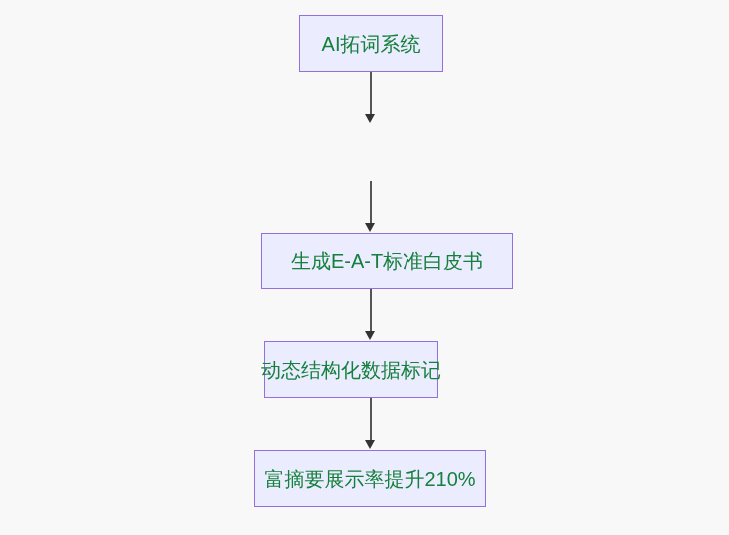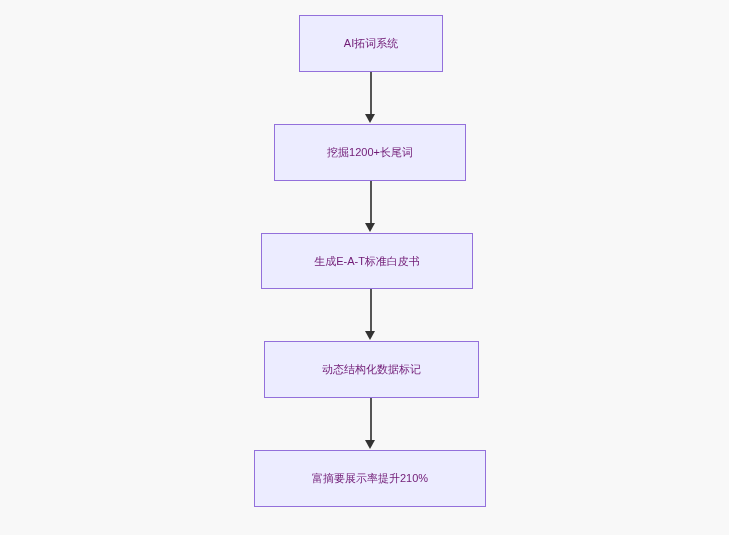--- a/index.html
+++ b/index.html
@@ -15,30 +15,30 @@
     overflow: hidden;
   }
   .node {
     position: absolute;
     box-sizing: border-box;
     background: #ececff;
     border: 1px solid #9370db;
     display: flex;
     align-items: center;
     justify-content: center;
-    color: #701a75;
-    font-size: 11px;
+    color: #15803d;
+    font-size: 20px;
     line-height: 1;
     white-space: nowrap;
     text-align: center;
   }
   .node-1 { left: 299px; top: 15px;  width: 144px; height: 57px; }
   .node-2 { left: 274px; top: 124px; width: 192px; height: 57px; }
-  .node-3 { left: 261px; top: 233px; width: 212px; height: 56px; }
-  .node-4 { left: 264px; top: 341px; width: 215px; height: 57px; }
+  .node-3 { left: 261px; top: 233px; width: 252px; height: 56px; }
+  .node-4 { left: 264px; top: 341px; width: 174px; height: 57px; }
   .node-5 { left: 254px; top: 450px; width: 232px; height: 57px; text-align: center; }
 
   .edge {
     position: absolute;
     left: 361px;
     width: 19px;
   }
   .edge-1 { top: 72px;  height: 51px; }
   .edge-2 { top: 181px; height: 51px; }
   .edge-3 { top: 289px; height: 51px; }
@@ -69,23 +69,20 @@
 
   <div class="node node-1">
     <span>AI拓词系统</span>
   </div>
 
   <div class="edge edge-1">
     <div class="edge-line"></div>
     <div class="edge-head"></div>
   </div>
 
-  <div class="node node-2">
-    <span>挖掘1200+长尾词</span>
-  </div>
 
   <div class="edge edge-2">
     <div class="edge-line"></div>
     <div class="edge-head"></div>
   </div>
 
   <div class="node node-3">
     <span>生成E-A-T标准白皮书</span>
   </div>
 

